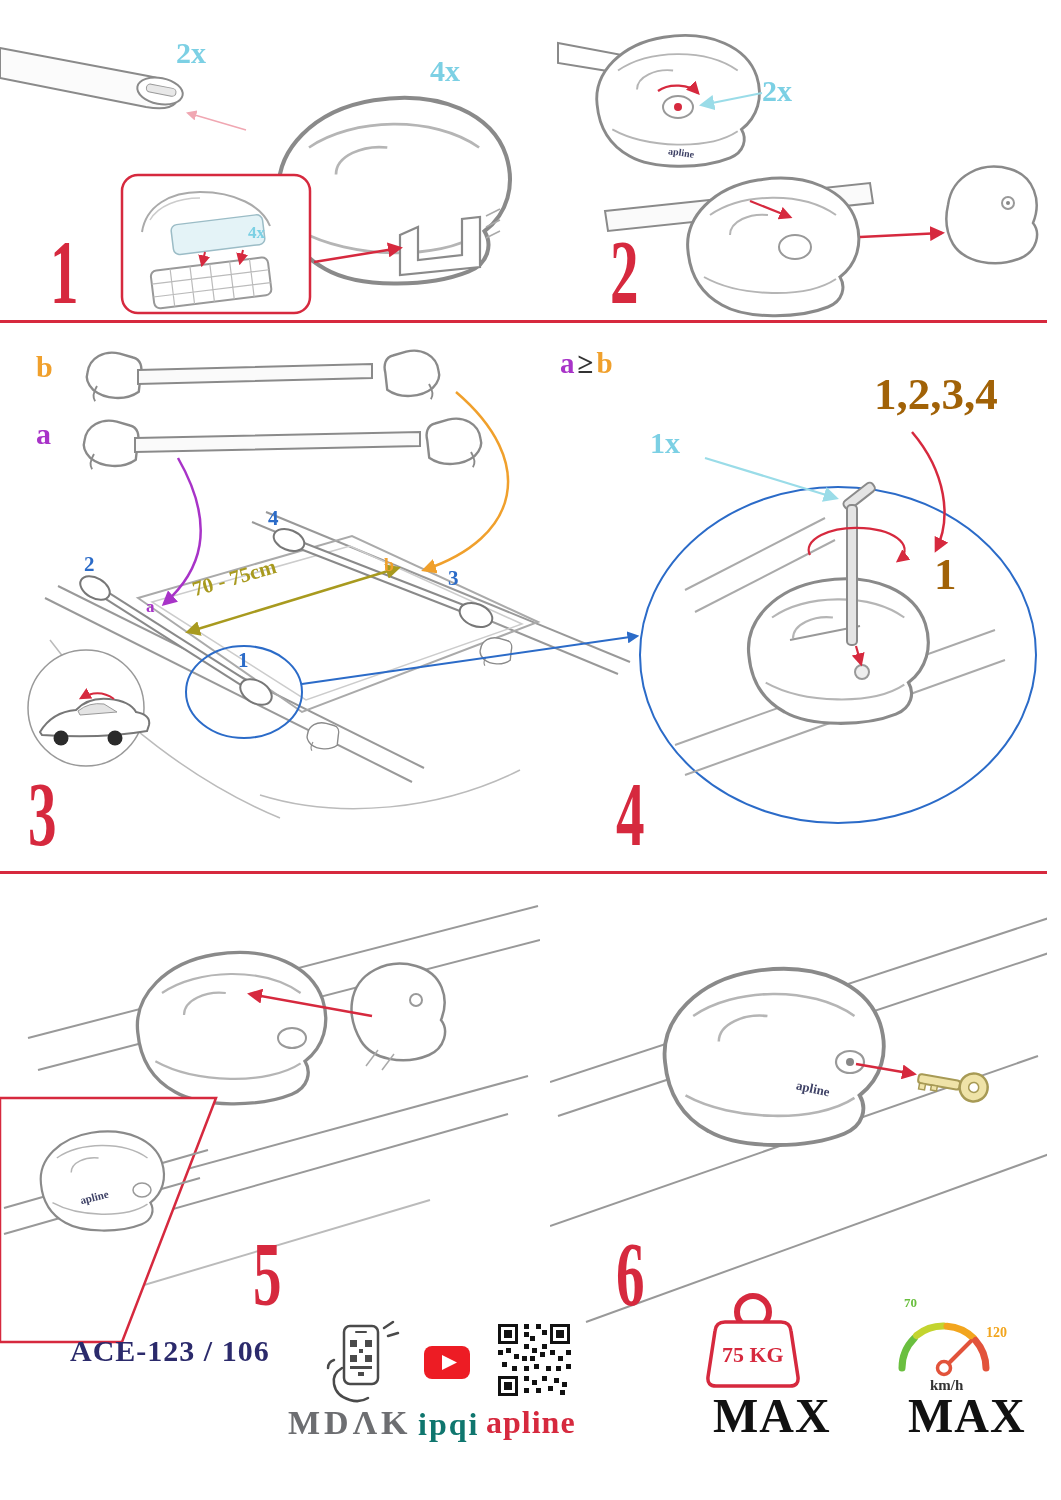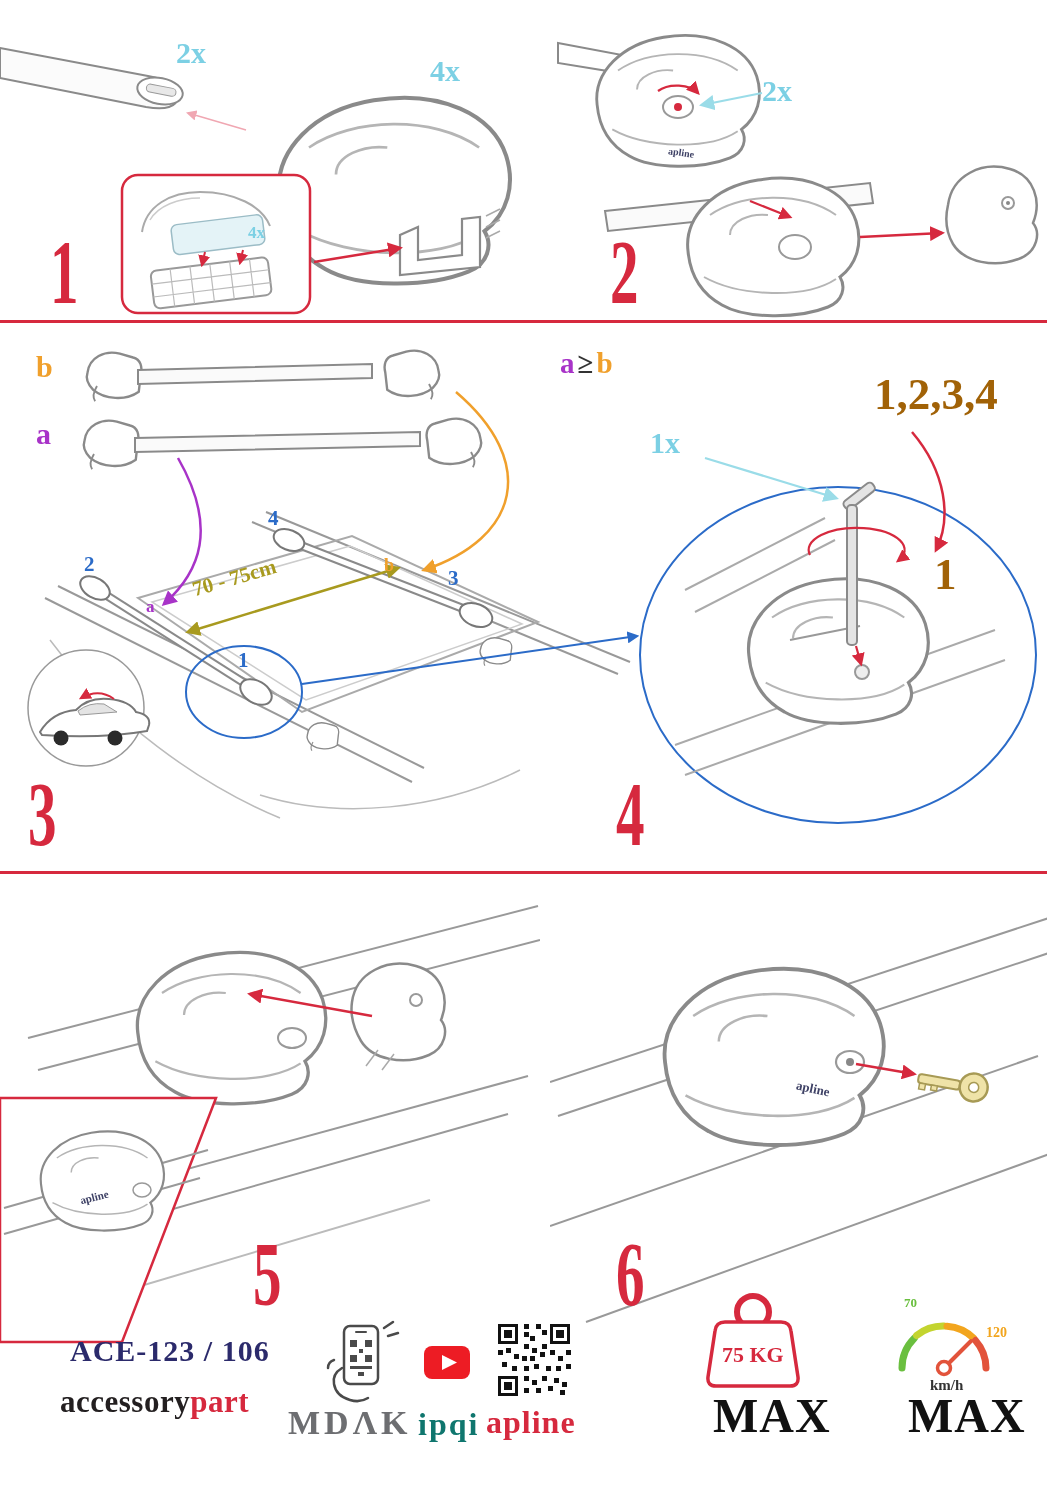--- a/index.html
+++ b/index.html
@@ -306,24 +306,20 @@
       <path d="M2,25 v6 h6 v-6 z M14,25 v5 h6 v-5 z" fill="#efe3a8" stroke="#a79a55" stroke-width="1.5"></path>
       <circle cx="56" cy="20" r="14" fill="#efe3a8" stroke="#a79a55" stroke-width="2.5"></circle>
       <circle cx="56" cy="20" r="5" fill="#fff" stroke="#a79a55" stroke-width="1.5"></circle>
     </g>
     <line x1="306" y1="174" x2="364" y2="184" stroke="#d6293e" stroke-width="2.5" marker-end="url(#ar6r)"></line>
   </svg>
   <span class="lbl footlogo" style="left:796px;top:1082px;transform:rotate(12deg);font-size:13px">apline</span>
   <span class="lbl stepnum" style="left:616px;top:1228px">6</span>
 
   <span class="lbl model" style="left:70px;top:1336px">ACE-123 / 106</span>
-  <div class="brand" style="left:60px;top:1386px">
-    <span class="b1">accessory</span>
-    <span class="b2">part</span>
-  </div>
 
   <svg class="abs" style="left:320px;top:1320px" width="80" height="85" viewBox="0 0 80 85">
     <g stroke="#4a4a4a" stroke-width="2.5" fill="none" stroke-linecap="round">
       <rect x="24" y="6" width="34" height="58" rx="6" fill="#fff"></rect>
       <line x1="36" y1="12" x2="46" y2="12" stroke-width="2"></line>
       <path d="M64,8 l9,-6 M68,16 l10,-3"></path>
       <path d="M22,48 q-10,6 -8,16 q2,12 16,16 q10,3 18,-2"></path>
       <path d="M14,40 q-6,2 -6,8"></path>
     </g>
     <g fill="#4a4a4a">

